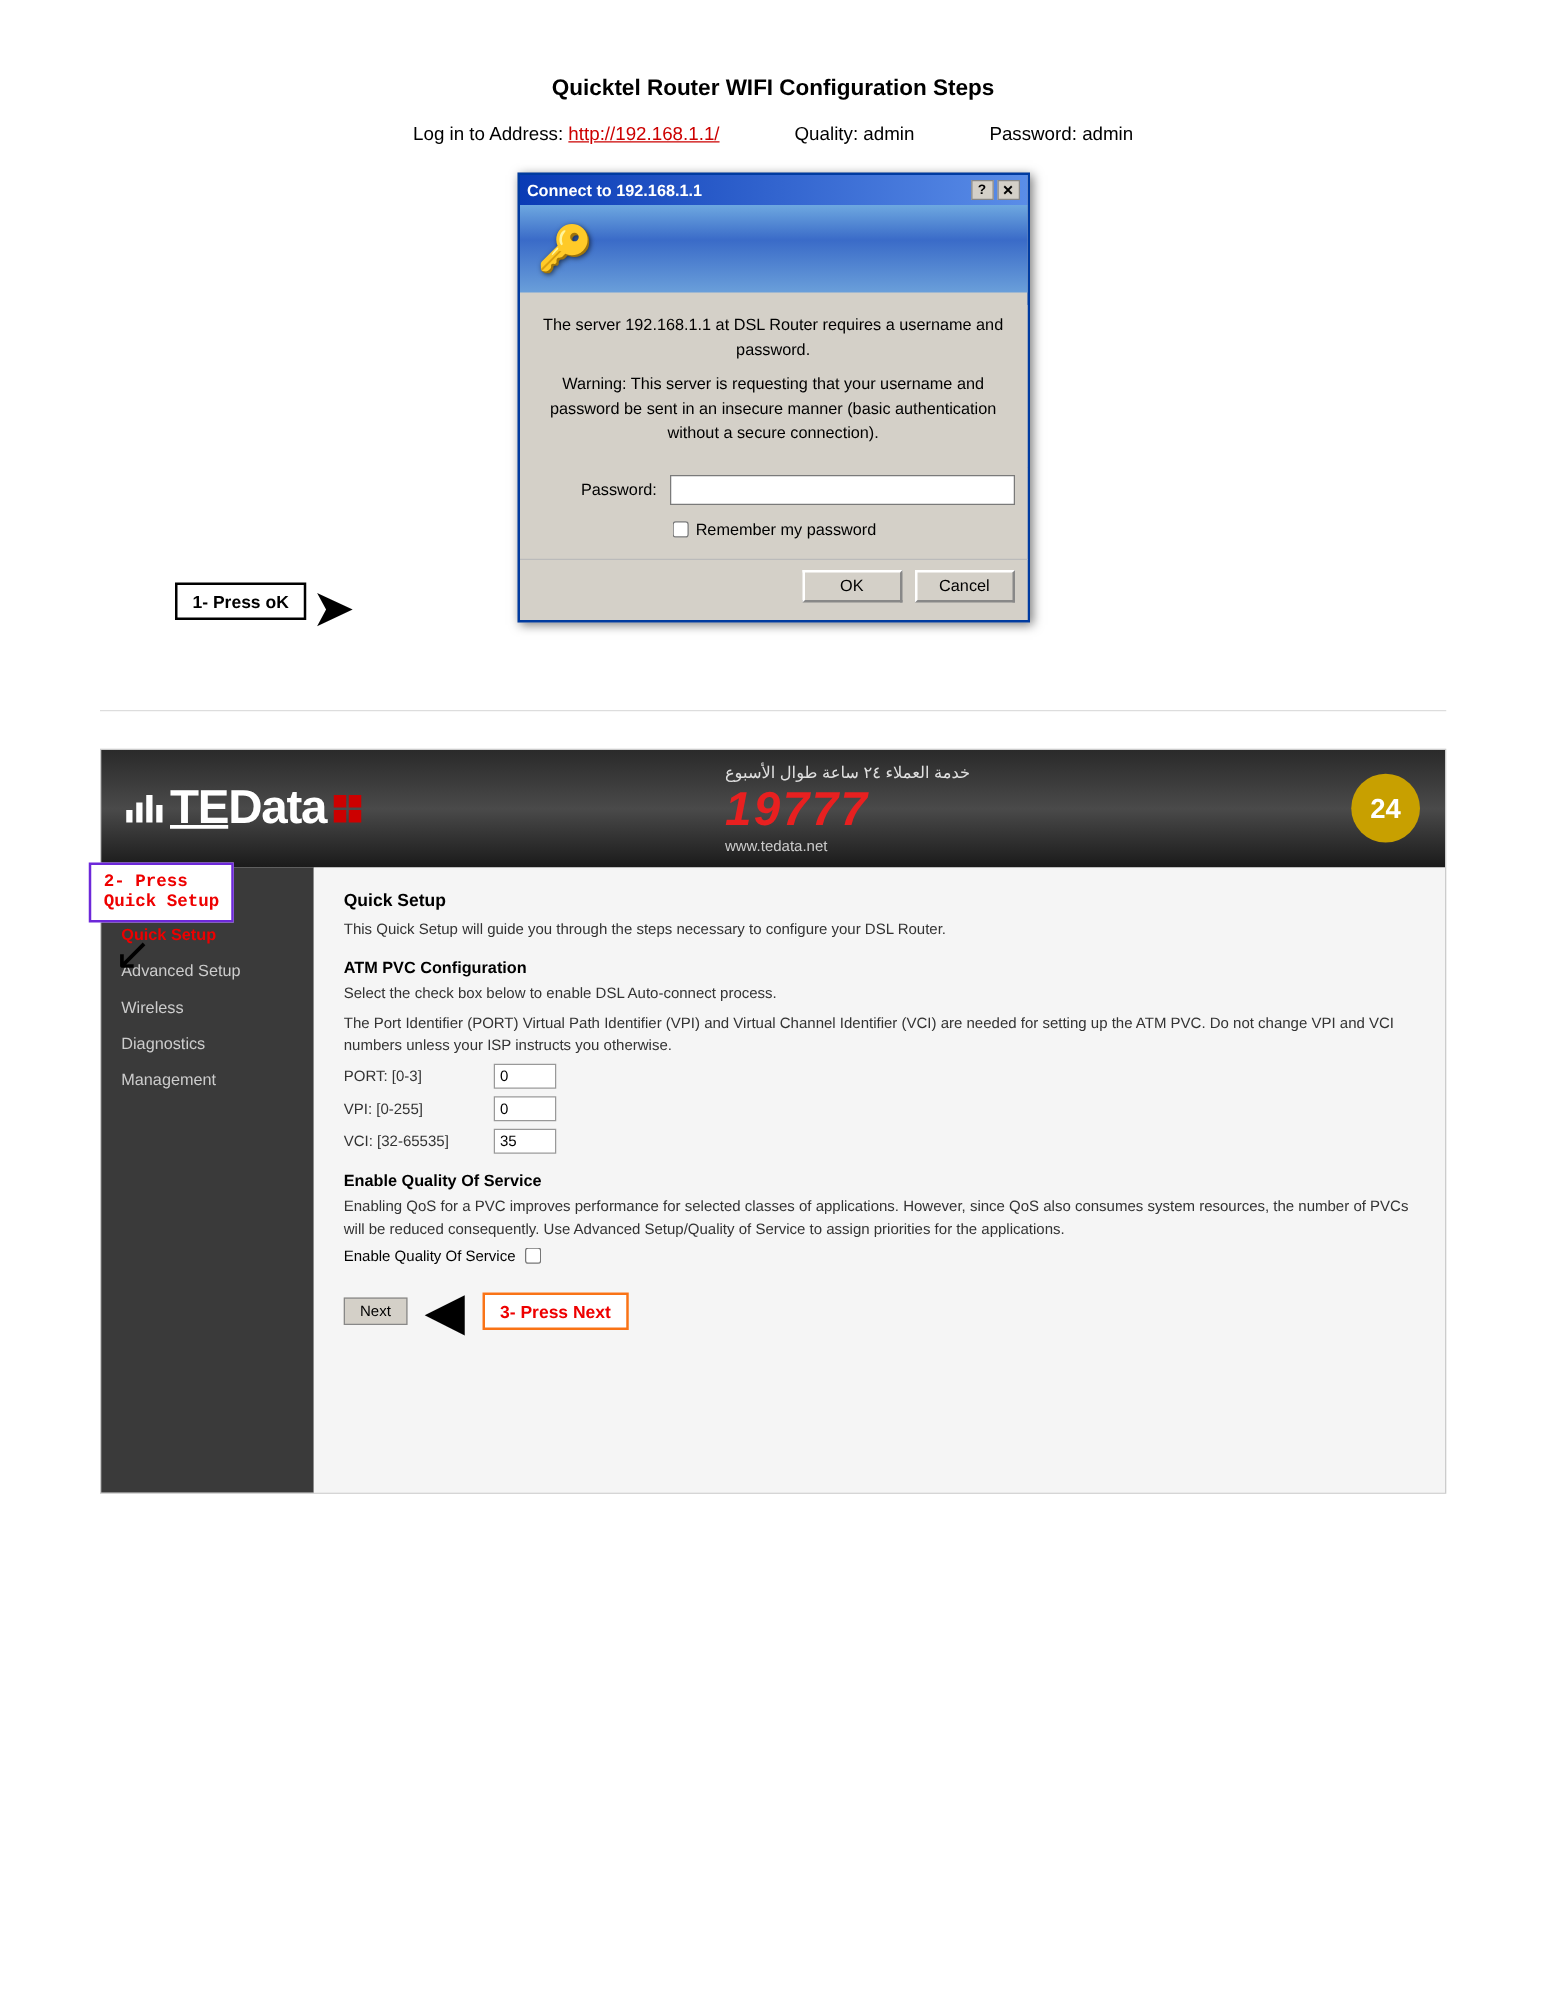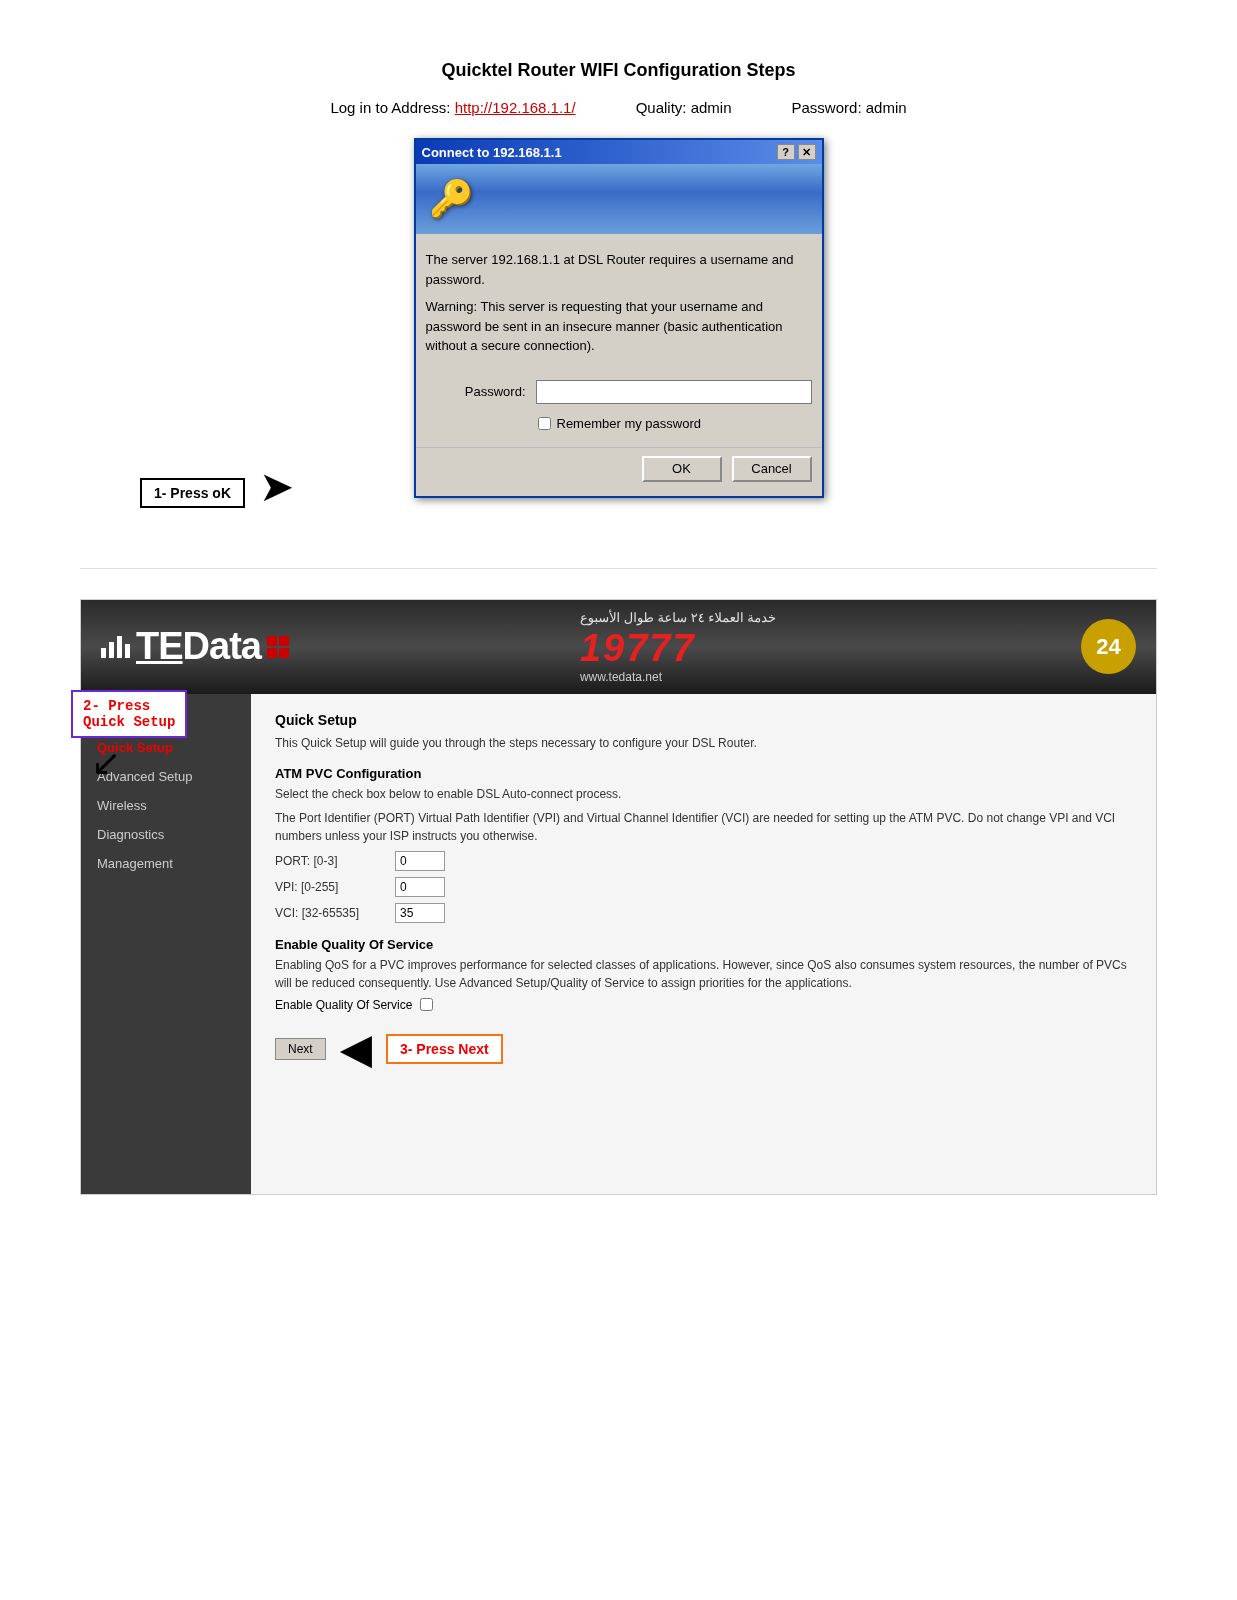--- a/index.html
+++ b/index.html
@@ -84,20 +84,21 @@
     .dialog-key-icon {
       font-size: 36px;
       margin-right: 12px;
       filter: drop-shadow(1px 1px 2px rgba(0,0,0,0.6));
     }
     .dialog-text-area {
       padding: 6px 10px 10px;
       font-size: 13px;
       line-height: 1.5;
       background: #d4d0c8;
+      text-align: center;
     }
     .dialog-text-area p { margin-bottom: 8px; }
     .dialog-form {
       padding: 6px 10px;
       background: #d4d0c8;
     }
     .dialog-row {
       display: flex;
       align-items: center;
       margin-bottom: 8px;
@@ -170,22 +171,22 @@
       align-items: center;
       justify-content: center;
     }
 
     
     .press-ok-annotation {
       position: absolute;
       left: 60px;
       bottom: -10px;
       display: flex;
-      align-items: flex-end;
-      gap: 10px;
+      align-items: flex-start;
+      gap: 0;
       margin-top: 13px;
     }
     .press-ok-box {
       background: #fff;
       border: 2px solid #000;
       padding: 5px 12px;
       font-size: 14px;
       font-weight: bold;
       white-space: nowrap;
     }

